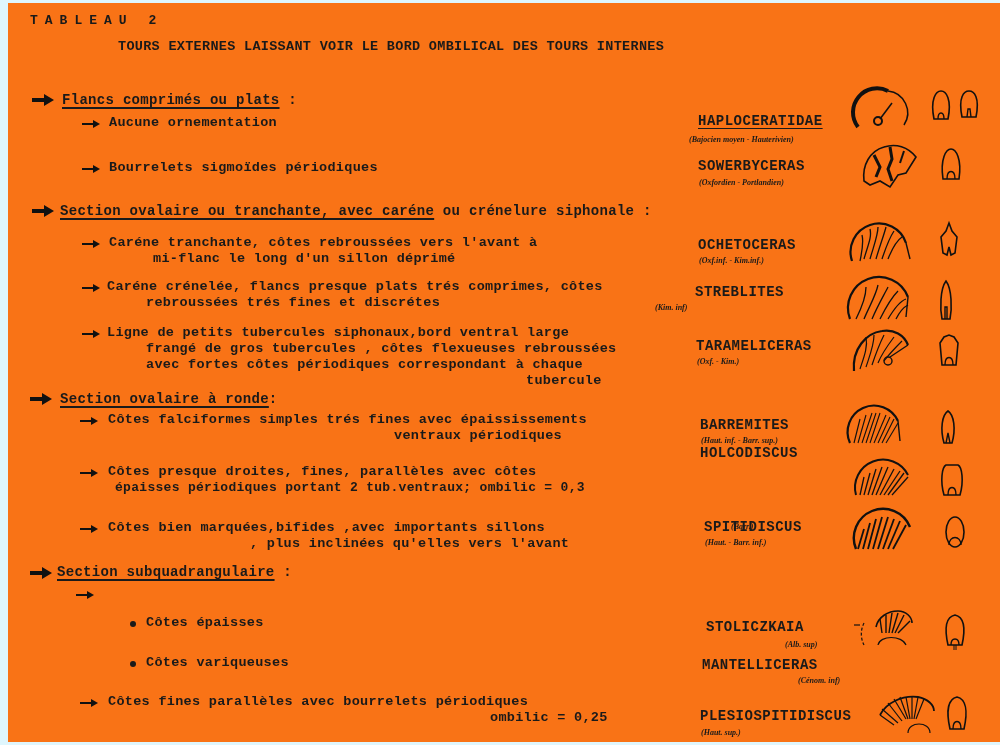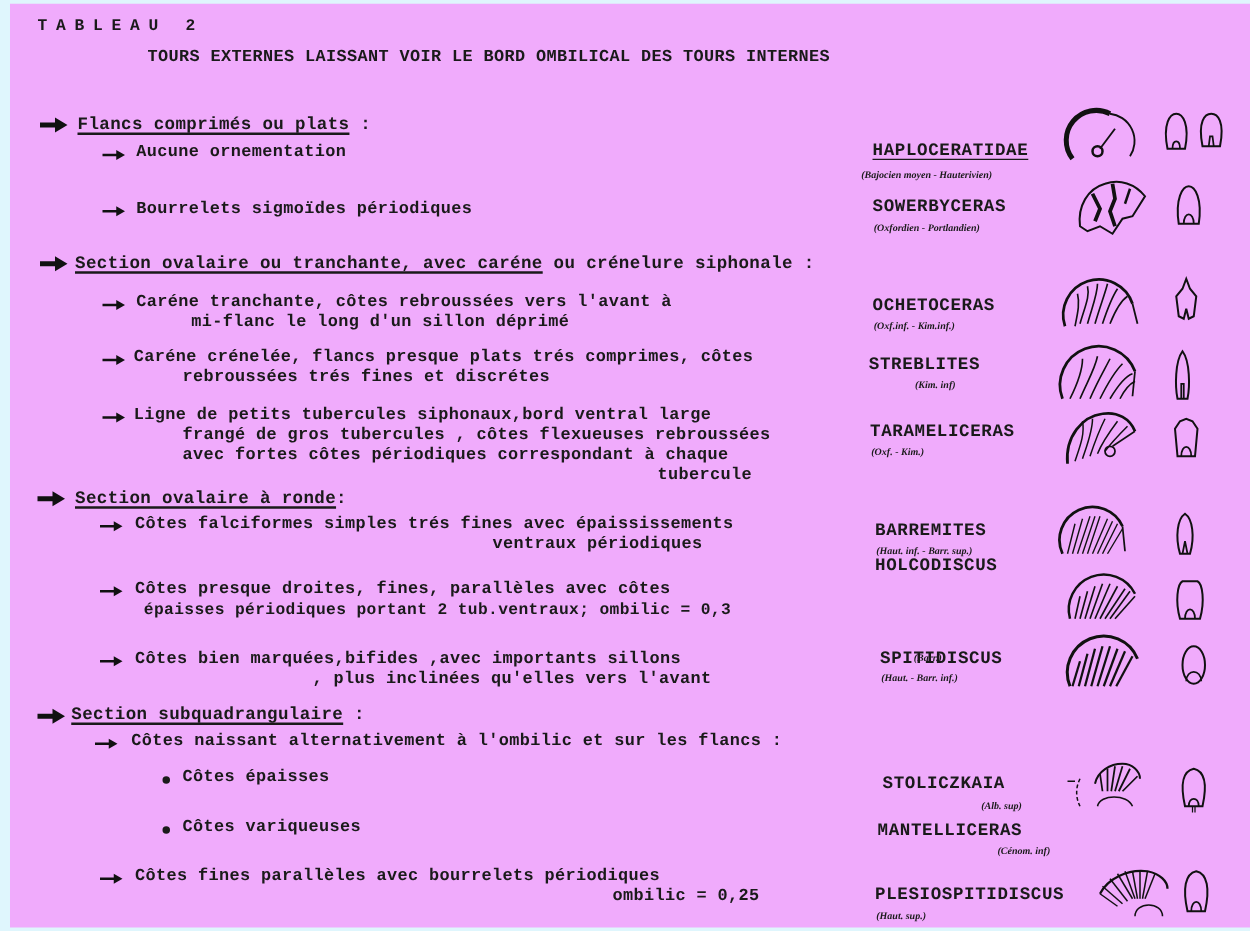--- a/index.html
+++ b/index.html
@@ -1,17 +1,17 @@
 <!DOCTYPE html>
 <html><head>
 <meta charset="utf-8">
 <style>
   html, body { margin:0; padding:0; }
   body { width:1000px; height:745px; background:#dff6fd; position:relative; overflow:hidden; }
-  .page { position:absolute; left:8px; top:3px; width:992px; height:739px; background:#f0abfc; }
+  .page { position:absolute; left:8px; top:3px; width:992px; height:739px; background:#f97316; }
   .t { position:absolute; font-family:"Liberation Mono","DejaVu Sans Mono",monospace; color:#1a1a1a; white-space:pre; font-size:14px; line-height:16px; font-weight:bold; letter-spacing:0.3px; }
   .title { font-size:13px; letter-spacing:7px; }
   .subtitle { font-size:13.5px; font-weight:bold; }
   .sec { font-size:14px; }
   .sec .u { text-decoration:underline; text-decoration-thickness:1.5px; text-underline-offset:3px; }
   .item { font-size:13.5px; }
   .genus { font-family:"Liberation Mono","DejaVu Sans Mono",monospace; font-size:14px; font-weight:bold; letter-spacing:0.5px; }
   .genus.ul { text-decoration:underline; text-underline-offset:3px; }
   .age { font-family:"Liberation Serif","DejaVu Serif",serif; font-size:8px; font-style:italic; font-weight:bold; letter-spacing:0; }
   .big-arrow { position:absolute; width:22px; height:12px; }
@@ -59,21 +59,21 @@
   <div class="t item" style="left:145px;top:248px;">mi-flanc le long d'un sillon déprimé</div>
   <div class="t genus" style="left:690px;top:234px;">OCHETOCERAS</div>
   <div class="t age" style="left:691px;top:250px;">(Oxf.inf. - Kim.inf.)</div>
 
   <svg class="small-arrow" style="left:74px;top:281px;" viewBox="0 0 18 8">
       <path d="M0 3 H11 V0 L18 4 L11 8 V5 H0 Z" fill="#111"></path>
     </svg>
   <div class="t item" style="left:99px;top:276px;">Caréne crénelée, flancs presque plats trés comprimes, côtes</div>
   <div class="t item" style="left:138px;top:292px;">rebroussées trés fines et discrétes</div>
   <div class="t genus" style="left:687px;top:281px;">STREBLITES</div>
-  <div class="t age" style="left:724px;top:297px;font-family:Liberation Serif, serif;">(Kim. inf)</div>
+  <div class="t age" style="left:647px;top:297px;font-family:Liberation Serif, serif;">(Kim. inf)</div>
 
   <svg class="small-arrow" style="left:74px;top:327px;" viewBox="0 0 18 8">
       <path d="M0 3 H11 V0 L18 4 L11 8 V5 H0 Z" fill="#111"></path>
     </svg>
   <div class="t item" style="left:99px;top:322px;">Ligne de petits tubercules siphonaux,bord ventral large</div>
   <div class="t item" style="left:138px;top:338px;">frangé de gros tubercules , côtes flexueuses rebroussées</div>
   <div class="t item" style="left:138px;top:354px;">avec fortes côtes périodiques correspondant à chaque</div>
   <div class="t item" style="left:518px;top:370px;">tubercule</div>
   <div class="t genus" style="left:688px;top:335px;">TARAMELICERAS</div>
   <div class="t age" style="left:689px;top:351px;">(Oxf. - Kim.)</div>
@@ -108,21 +108,20 @@
   <div class="t age" style="left:697px;top:532px;">(Haut. - Barr. inf.)</div>
 
   <svg class="big-arrow" style="left:22px;top:564px;" viewBox="0 0 22 12">
       <path d="M0 4 H12 V0 L22 6 L12 12 V8 H0 Z" fill="#111"></path>
     </svg>
   <div class="t sec" style="left:49px;top:561px;"><span class="u">Section subquadrangulaire</span><span> :</span></div>
 
   <svg class="small-arrow" style="left:68px;top:588px;" viewBox="0 0 18 8">
       <path d="M0 3 H11 V0 L18 4 L11 8 V5 H0 Z" fill="#111"></path>
     </svg>
-  <div class="t item" style="left:97px;top:583px;">Côtes naissant alternativement à l'ombilic et sur les flancs :</div>
 
   <div class="bullet" style="left:122px;top:618px;"></div>
   <div class="t item" style="left:138px;top:612px;">Côtes épaisses</div>
   <div class="t genus" style="left:698px;top:616px;">STOLICZKAIA</div>
   <div class="t age" style="left:729px;top:634px;margin-left:48px;">(Alb. sup)</div>
 
   <div class="bullet" style="left:122px;top:658px;"></div>
   <div class="t item" style="left:138px;top:652px;">Côtes variqueuses</div>
   <div class="t genus" style="left:694px;top:654px;">MANTELLICERAS</div>
   <div class="t age" style="left:790px;top:670px;">(Cénom. inf)</div>

